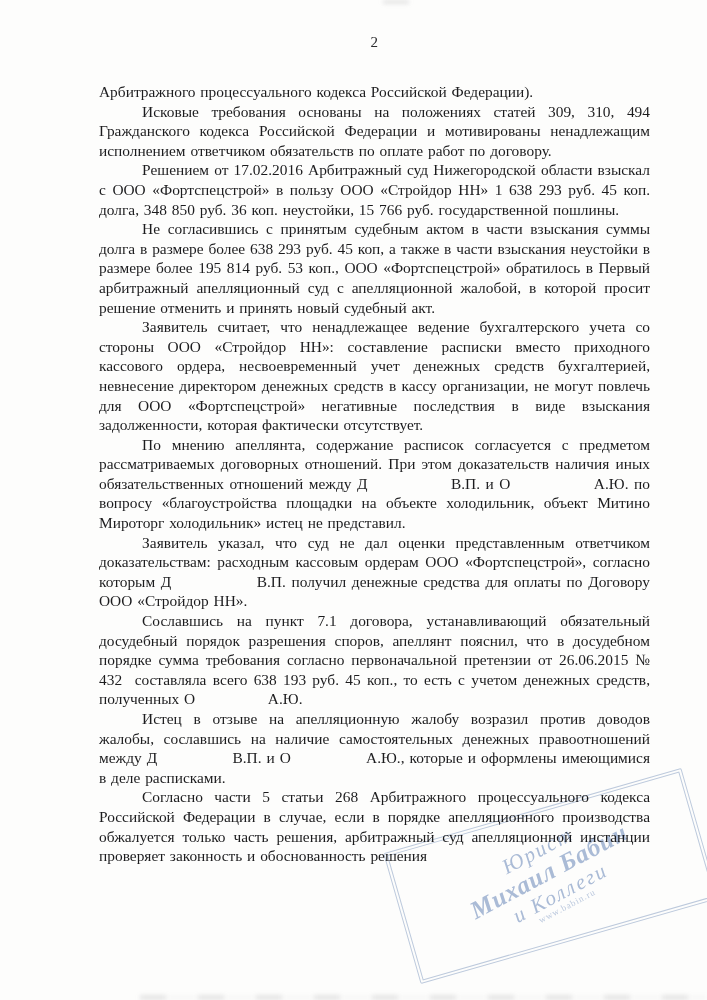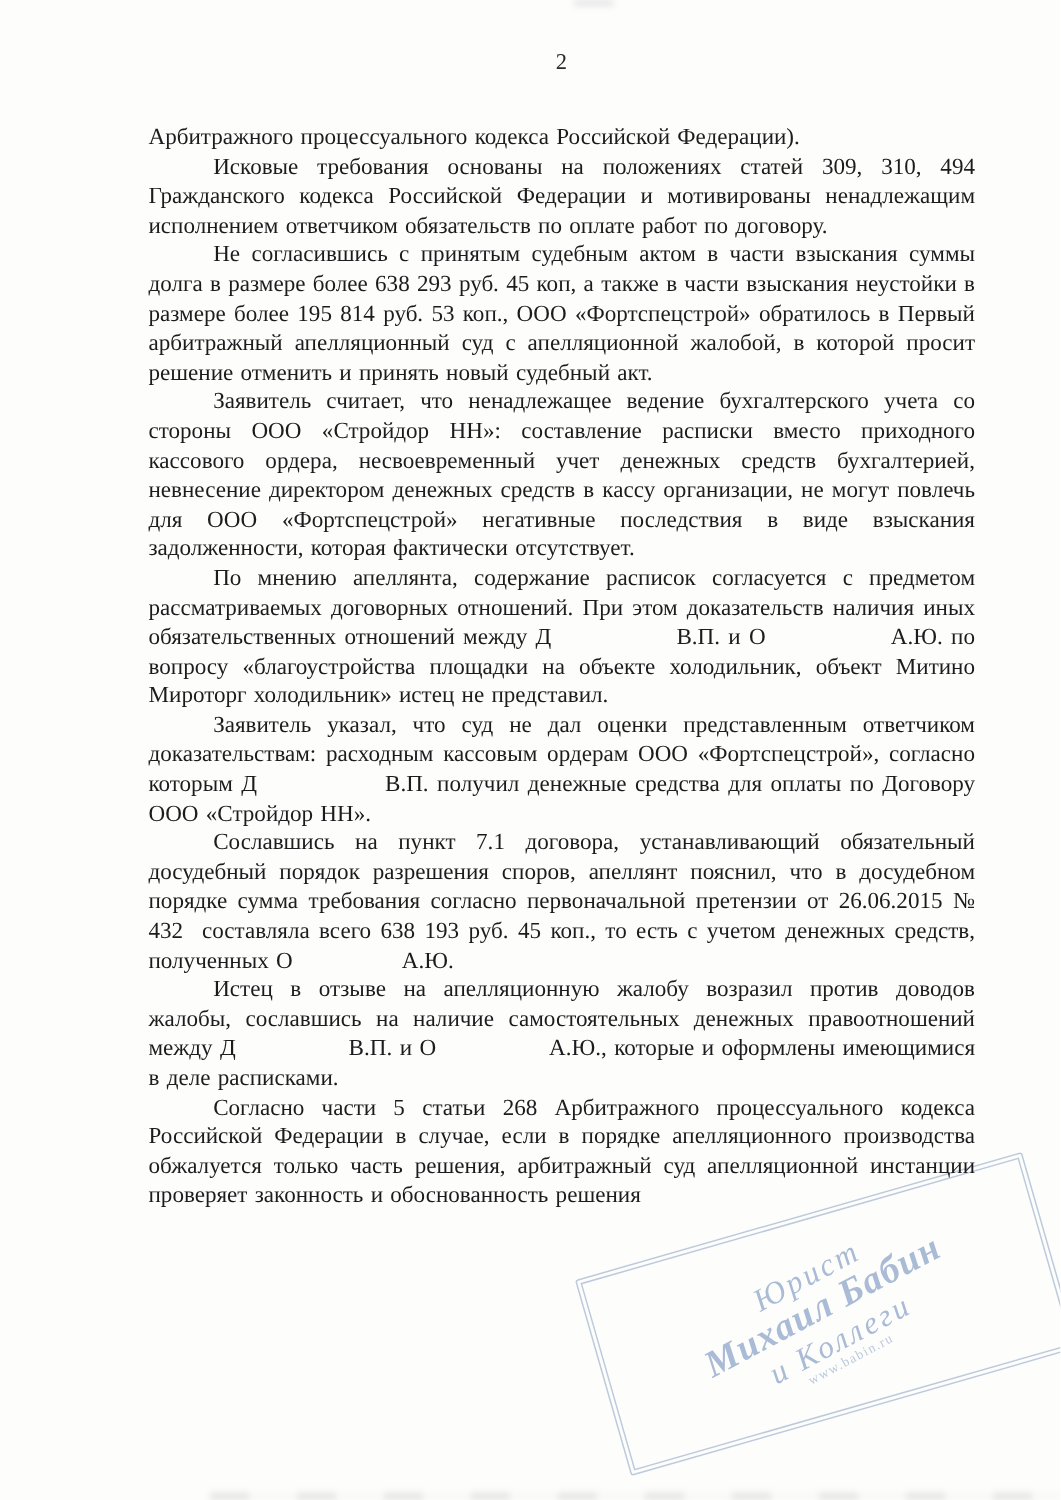--- a/index.html
+++ b/index.html
@@ -120,20 +120,21 @@
 </head>
 <body>
 
 <div class="page">
 
   <div class="page-number">2</div>
 
   <div class="content">
       <p>Арбитражного процессуального кодекса Российской Федерации).</p>
       <p>Исковые требования основаны на положениях статей 309, 310, 494 Гражданского кодекса Российской Федерации и мотивированы ненадлежащим исполнением ответчиком обязательств по оплате работ по договору.</p>
+      <p>Решением от 17.02.2016 Арбитражный суд Нижегородской области взыскал с ООО «Фортспецстрой» в пользу ООО «Стройдор НН» 1 638 293 руб. 45 коп. долга, 348 850 руб. 36 коп. неустойки, 15 766 руб. государственной пошлины.</p>
       <p>Не согласившись с принятым судебным актом в части взыскания суммы долга в размере более 638 293 руб. 45 коп, а также в части взыскания неустойки в размере более 195 814 руб. 53 коп., ООО «Фортспецстрой»  обратилось в Первый арбитражный апелляционный суд с апелляционной жалобой, в которой просит решение отменить и принять новый судебный акт.</p>
       <p>Заявитель считает, что ненадлежащее ведение бухгалтерского учета со стороны ООО «Стройдор НН»: составление расписки вместо приходного кассового ордера, несвоевременный учет денежных средств бухгалтерией, невнесение директором денежных средств в кассу организации, не могут повлечь для ООО «Фортспецстрой» негативные последствия в виде взыскания задолженности, которая фактически отсутствует.</p>
       <p>По мнению апеллянта,  содержание расписок согласуется с предметом рассматриваемых договорных отношений. При этом доказательств наличия иных обязательственных отношений между Д&nbsp;&nbsp;&nbsp;&nbsp;&nbsp;&nbsp;&nbsp;&nbsp;&nbsp;&nbsp;&nbsp;&nbsp;&nbsp;&nbsp; В.П. и О&nbsp;&nbsp;&nbsp;&nbsp;&nbsp;&nbsp;&nbsp;&nbsp;&nbsp;&nbsp;&nbsp;&nbsp;&nbsp;&nbsp; А.Ю. по вопросу «благоустройства площадки на объекте холодильник, объект Митино Мироторг холодильник» истец не представил.</p>
       <p>Заявитель указал, что суд не дал оценки представленным ответчиком доказательствам: расходным кассовым ордерам ООО «Фортспецстрой», согласно которым Д&nbsp;&nbsp;&nbsp;&nbsp;&nbsp;&nbsp;&nbsp;&nbsp;&nbsp;&nbsp;&nbsp;&nbsp;&nbsp;&nbsp; В.П. получил денежные средства для оплаты по Договору ООО «Стройдор НН».</p>
       <p>Сославшись на пункт 7.1 договора, устанавливающий обязательный досудебный порядок разрешения споров, апеллянт пояснил, что в досудебном порядке сумма требования согласно первоначальной претензии от 26.06.2015 № 432&nbsp; составляла всего 638 193 руб. 45 коп., то есть с учетом денежных средств, полученных О&nbsp;&nbsp;&nbsp;&nbsp;&nbsp;&nbsp;&nbsp;&nbsp;&nbsp;&nbsp;&nbsp;&nbsp;&nbsp;&nbsp; А.Ю.</p>
       <p>Истец в отзыве на апелляционную жалобу возразил против доводов жалобы,  сославшись  на  наличие  самостоятельных  денежных правоотношений между Д&nbsp;&nbsp;&nbsp;&nbsp;&nbsp;&nbsp;&nbsp;&nbsp;&nbsp;&nbsp;&nbsp;&nbsp;&nbsp;&nbsp; В.П. и О&nbsp;&nbsp;&nbsp;&nbsp;&nbsp;&nbsp;&nbsp;&nbsp;&nbsp;&nbsp;&nbsp;&nbsp;&nbsp;&nbsp; А.Ю., которые и оформлены имеющимися в деле расписками.</p>
       <p>Согласно части 5 статьи 268 Арбитражного процессуального кодекса Российской Федерации в случае, если в порядке апелляционного производства обжалуется только часть решения, арбитражный суд апелляционной инстанции проверяет законность и обоснованность решения</p>
     </div>
 
   <div class="watermark">

